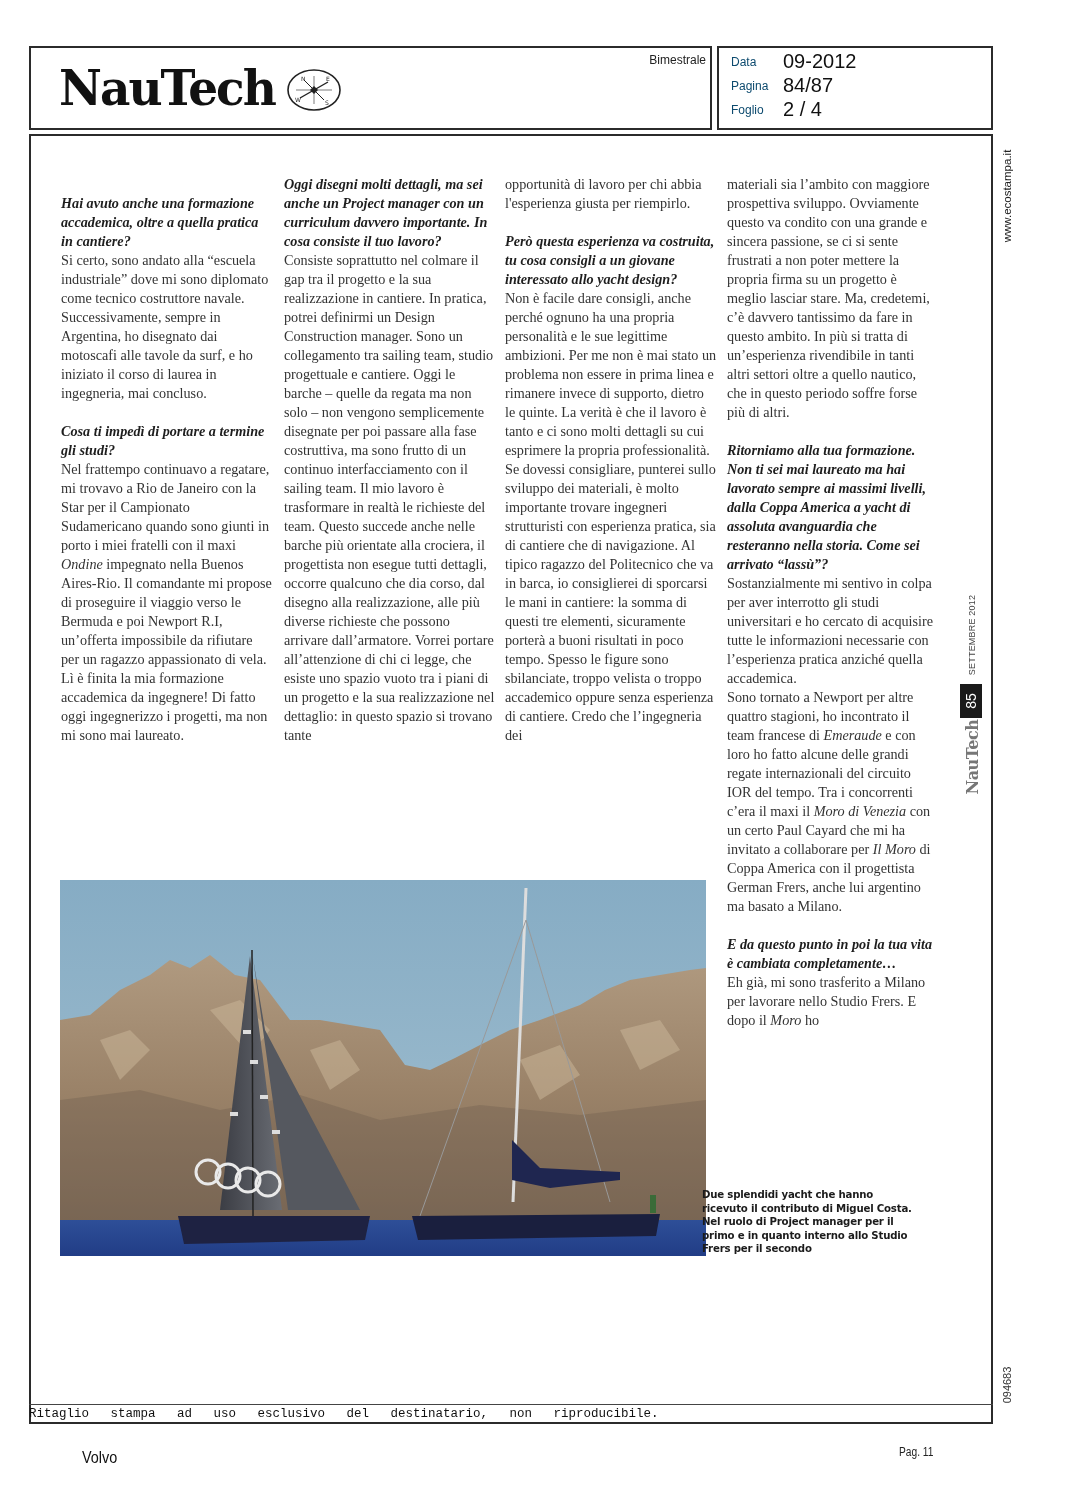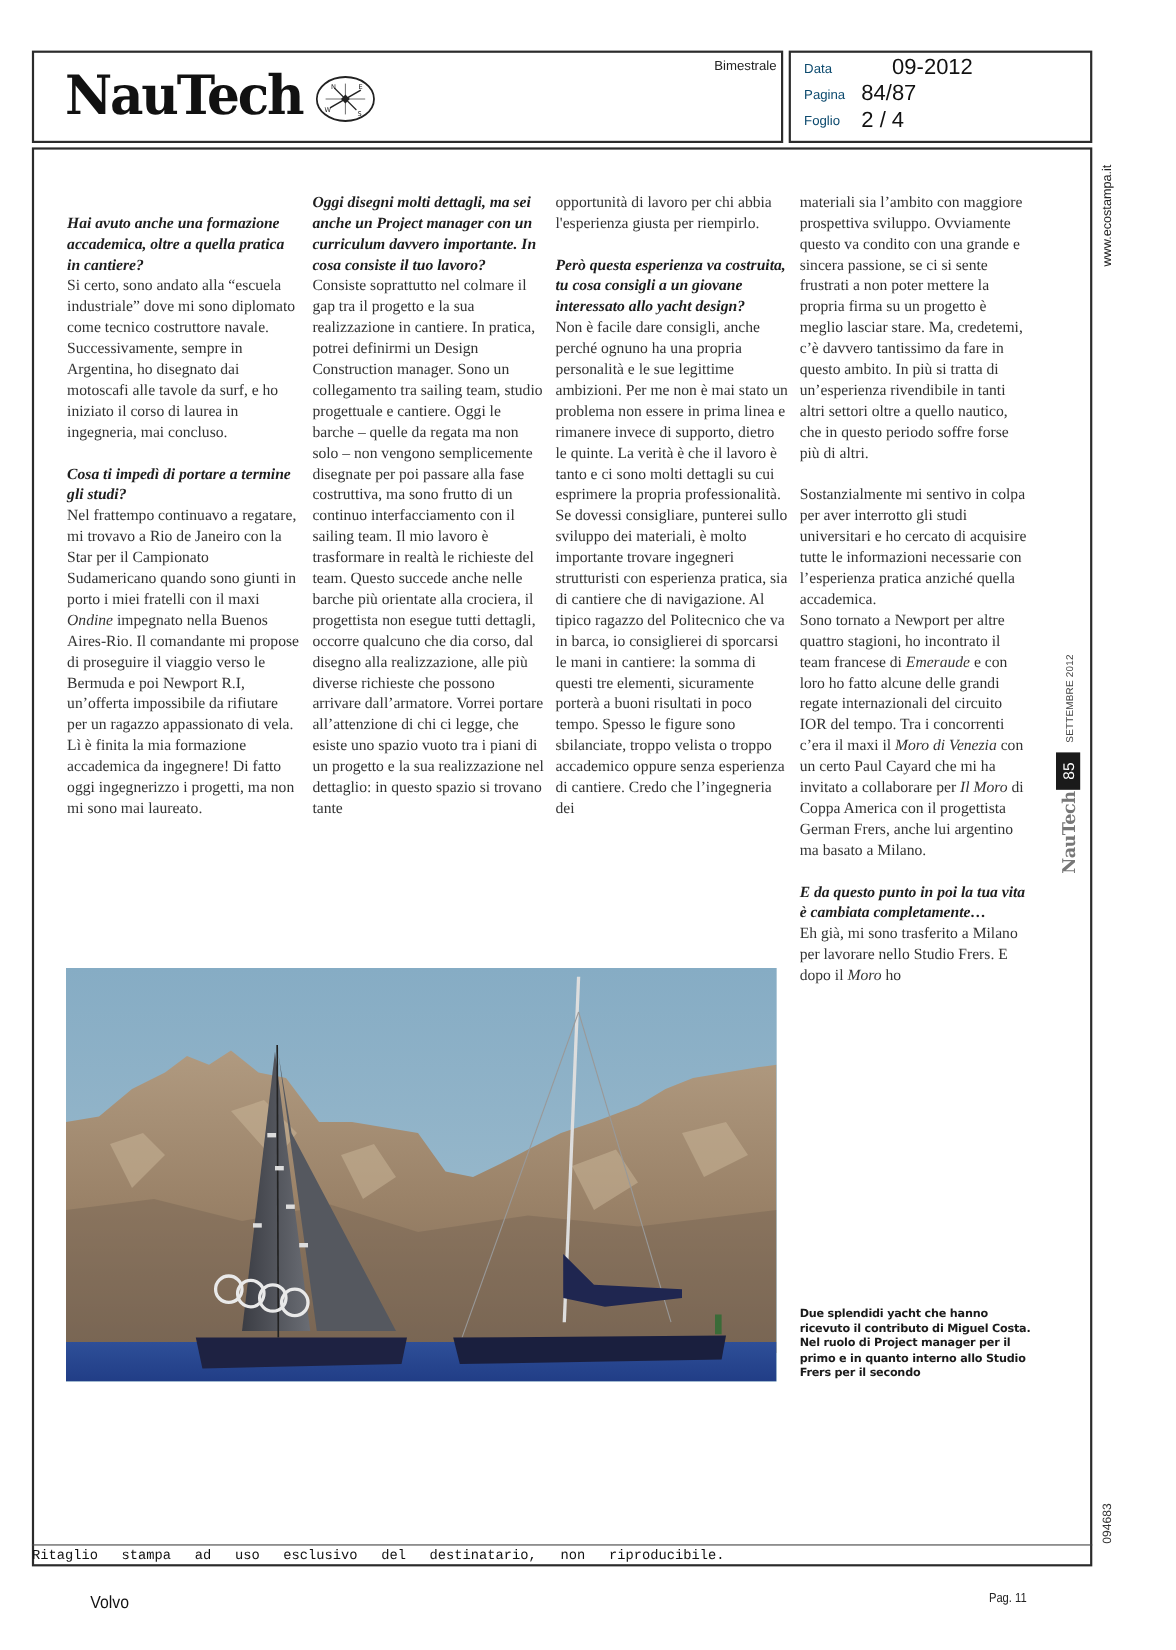--- a/index.html
+++ b/index.html
@@ -9,21 +9,21 @@
   
   .hdr-left { position: absolute; left: 29px; top: 46px; width: 683px; height: 84px; border: 2px solid #2b2b2b; }
   .hdr-right { position: absolute; left: 717px; top: 46px; width: 276px; height: 84px; border: 2px solid #2b2b2b; }
   .logo { position: absolute; left: 28px; top: 16px; font-family: "DejaVu Serif", serif; font-weight: bold; font-size: 47px; letter-spacing: -2px; color: #111; line-height: 1; transform: scaleY(1.05); }
   .compass { position: absolute; left: 255px; top: 20px; width: 56px; height: 44px; }
   .bimestrale { position: absolute; right: 4px; top: 5px; font-family: "Liberation Sans", sans-serif; font-size: 12px; color: #222; }
   .meta-row { position: absolute; left: 12px; font-family: "Liberation Sans", sans-serif; }
   .meta-label { display: inline-block; width: 52px; font-size: 12px; color: #0c4a6e; vertical-align: middle; }
   .meta-val { display: inline-block; font-size: 20px; color: #111; vertical-align: middle; }
   .row-data { top: 2px; }
-  .row-data .meta-val { margin-left: 28px; }
+  .row-data .meta-val { }
   .row-pagina { top: 26px; }
   .row-foglio { top: 50px; }
 
   
   .main-box { position: absolute; left: 29px; top: 134px; width: 964px; height: 1290px; border: 2px solid #2b2b2b; }
   .footer-line { position: absolute; left: 29px; top: 1404px; width: 964px; height: 1px; background: #444; }
   .ritaglio { position: absolute; left: 29px; top: 1407px; width: 964px; text-align: left; font-family: "Liberation Mono", monospace; font-size: 12.5px; color: #111; word-spacing: 14px; }
 
   
   .col { position: absolute; top: 175px; width: 212px; font-size: 14.2px; line-height: 19px; color: #333; }
@@ -33,21 +33,21 @@
   .col4 { left: 727px; width: 210px; }
   .col p { margin: 0; }
   .col .gap { height: 19px; }
   .q { font-weight: bold; font-style: italic; color: #1e1e1e; }
   .it { font-style: italic; }
 
   
   .photo { position: absolute; left: 60px; top: 880px; width: 646px; height: 376px; overflow: hidden; background: #8fb3c9; }
   .photo svg { display: block; }
 
-  .caption { position: absolute; left: 727px; top: 1188px; width: 210px; font-family: "DejaVu Sans", sans-serif; font-weight: bold; font-size: 10.2px; line-height: 13.6px; color: #1b1b1b; letter-spacing: -0.2px; }
+  .caption { position: absolute; left: 702px; top: 1188px; width: 210px; font-family: "DejaVu Sans", sans-serif; font-weight: bold; font-size: 10.2px; line-height: 13.6px; color: #1b1b1b; letter-spacing: -0.2px; }
 
   
   .side-url { position: absolute; left: 998px; top: 146px; width: 18px; height: 100px; }
   .side-url span { position: absolute; left: 50%; top: 50%; transform: translate(-50%,-50%) rotate(-90deg); font-family: "Liberation Sans", sans-serif; font-size: 11.5px; white-space: nowrap; color: #222; }
   .side-code { position: absolute; left: 998px; top: 1360px; width: 18px; height: 50px; }
   .side-code span { position: absolute; left: 50%; top: 50%; transform: translate(-50%,-50%) rotate(-90deg); font-family: "Liberation Sans", sans-serif; font-size: 11px; white-space: nowrap; color: #333; }
 
   .folio-strip { position: absolute; left: 952px; top: 590px; width: 40px; height: 210px; }
   .folio-date { position: absolute; left: 8px; top: 0; width: 24px; height: 90px; }
   .folio-date span { position: absolute; left: 50%; top: 50%; transform: translate(-50%,-50%) rotate(-90deg); font-family: "Liberation Sans", sans-serif; font-size: 9px; white-space: nowrap; color: #444; letter-spacing: 0.2px; }
@@ -110,20 +110,21 @@
 <div class="col col3">
   <p>opportunità di lavoro per chi abbia l'esperienza giusta per riempirlo.</p>
   <div class="gap"></div>
   <p class="q">Però questa esperienza va costruita, tu cosa consigli a un giovane interessato allo yacht design?</p>
   <p>Non è facile dare consigli, anche perché ognuno ha una propria personalità e le sue legittime ambizioni. Per me non è mai stato un problema non essere in prima linea e rimanere invece di supporto, dietro le quinte. La verità è che il lavoro è tanto e ci sono molti dettagli su cui esprimere la propria professionalità. Se dovessi consigliare, punterei sullo sviluppo dei materiali, è molto importante trovare ingegneri strutturisti con esperienza pratica, sia di cantiere che di navigazione. Al tipico ragazzo del Politecnico che va in barca, io consiglierei di sporcarsi le mani in cantiere: la somma di questi tre elementi, sicuramente porterà a buoni risultati in poco tempo. Spesso le figure sono sbilanciate, troppo velista o troppo accademico oppure senza esperienza di cantiere. Credo che l’ingegneria dei</p>
 </div>
 
 <div class="col col4">
   <p>materiali sia l’ambito con maggiore prospettiva sviluppo. Ovviamente questo va condito con una grande e sincera passione, se ci si sente frustrati a non poter mettere la propria firma su un progetto è meglio lasciar stare. Ma, credetemi, c’è davvero tantissimo da fare in questo ambito. In più si tratta di un’esperienza rivendibile in tanti altri settori oltre a quello nautico, che in questo periodo soffre forse più di altri.</p>
   <div class="gap"></div>
+  <p class="q">Ritorniamo alla tua formazione. Non ti sei mai laureato ma hai lavorato sempre ai massimi livelli, dalla Coppa America a yacht di assoluta avanguardia che resteranno nella storia. Come sei arrivato “lassù”?</p>
   <p>Sostanzialmente mi sentivo in colpa per aver interrotto gli studi universitari e ho cercato di acquisire tutte le informazioni necessarie con l’esperienza pratica anziché quella accademica.</p>
   <p><span>Sono tornato a Newport per altre quattro stagioni, ho incontrato il team francese di </span><span class="it">Emeraude</span><span> e con loro ho fatto alcune delle grandi regate internazionali del circuito IOR del tempo. Tra i concorrenti c’era il maxi il </span><span class="it">Moro di Venezia</span><span> con un certo Paul Cayard che mi ha invitato a collaborare per </span><span class="it">Il Moro</span><span> di Coppa America con il progettista German Frers, anche lui argentino ma basato a Milano.</span></p>
   <div class="gap"></div>
   <p class="q">E da questo punto in poi la tua vita è cambiata completamente…</p>
   <p><span>Eh già, mi sono trasferito a Milano per lavorare nello Studio Frers. E dopo il </span><span class="it">Moro</span><span> ho</span></p>
 </div>
 
 <div class="photo">
   <svg width="646" height="376" viewBox="0 0 646 376">
     <defs>

